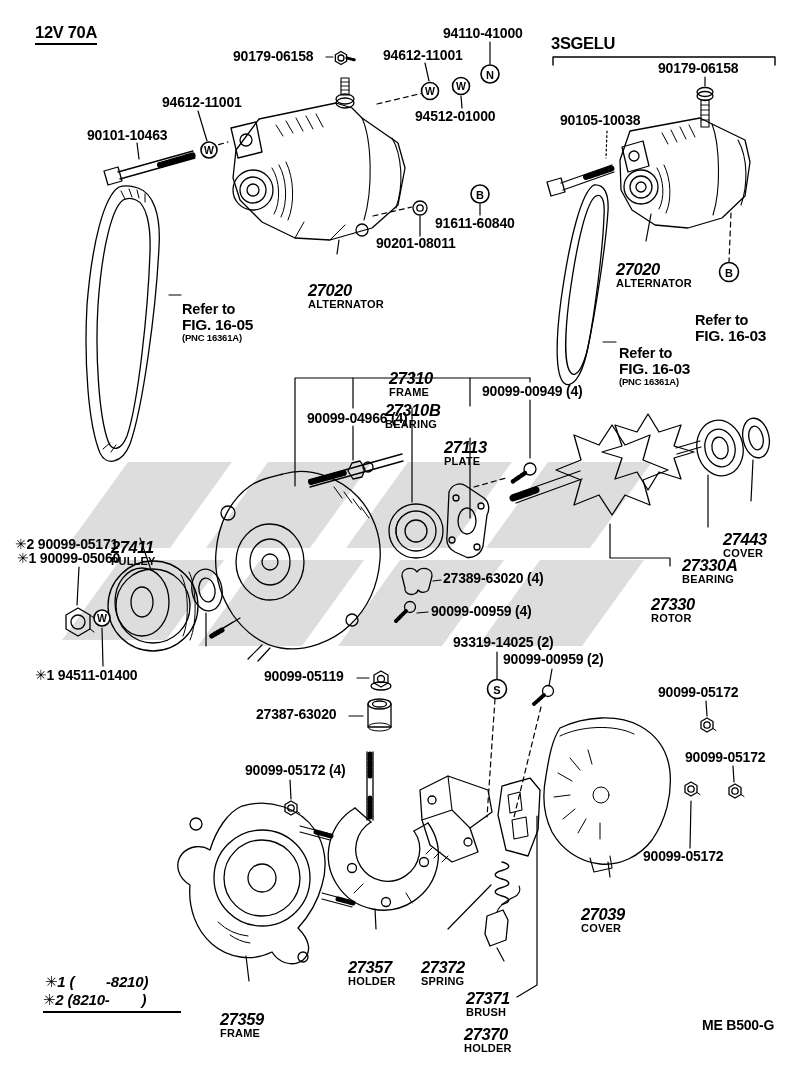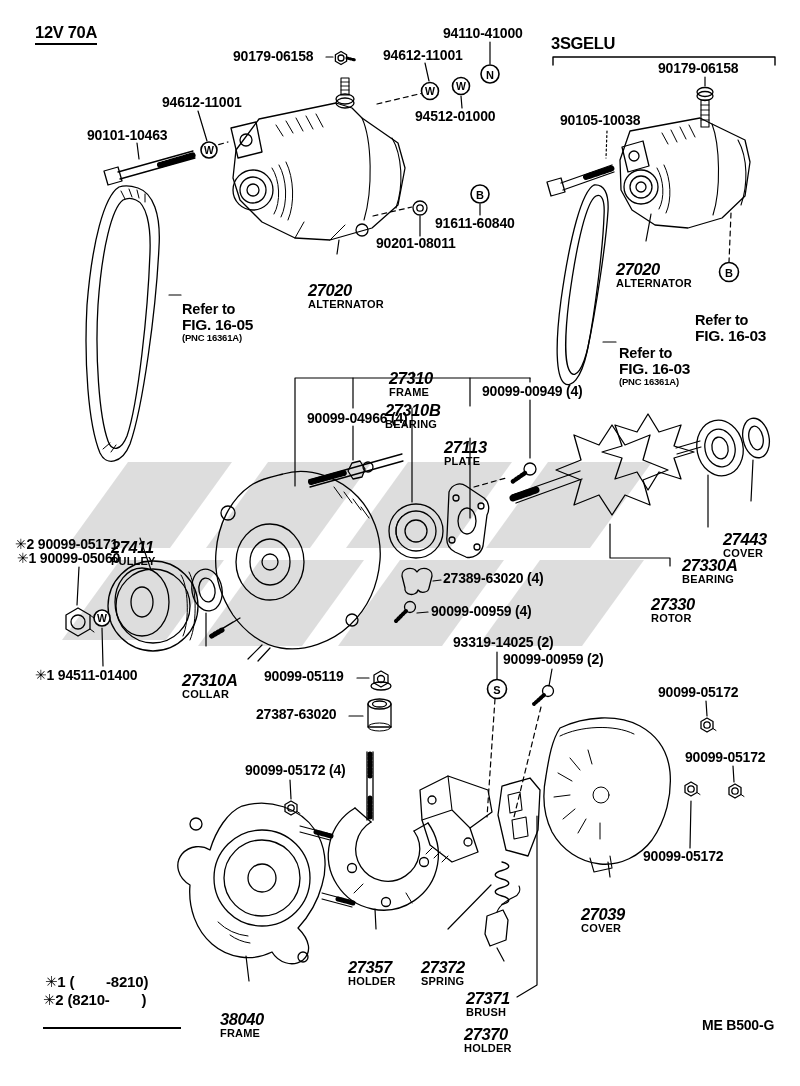--- a/index.html
+++ b/index.html
@@ -8,22 +8,22 @@
   svg.art{position:absolute;left:0;top:0;}
   .lbl{position:absolute;font-weight:bold;font-size:14px;line-height:1.06;white-space:pre;
        letter-spacing:-0.2px;}
   .lbl .num{font-size:16.5px;letter-spacing:-0.4px;font-style:italic;}
   .lbl .sub{font-size:11px;letter-spacing:0.2px;}
   .lbl .rt{font-size:14.5px;}
   .lbl .fig{font-size:15.5px;letter-spacing:-0.3px;}
   .lbl .pnc{font-size:9.5px;letter-spacing:-0.2px;}
   .underl{border-bottom:2px solid #000;padding-bottom:2px;}
   .fs16{font-size:16.5px;letter-spacing:-0.3px;}
-  .fs15{font-size:15px;}
-  .note-under{border-bottom:2.5px solid #000;padding-bottom:19px;min-width:138px;}
+  .fs15{font-size:15px;font-style:italic;}
+  .note-under{border-bottom:2.5px solid #000;padding-bottom:3px;min-width:138px;}
 </style>
 </head>
 <body>
 
 <div id="stage">
 
 <svg class="art" width="800" height="1086" viewBox="0 0 800 1086" fill="none" stroke="#000" stroke-width="1.3" stroke-linejoin="round" stroke-linecap="round">
 
   <g stroke="none" fill="#c3c3c3" opacity="0.55">
     <polygon points="128,462 232,462 170,548 66,548"></polygon>
@@ -431,23 +431,20 @@
 <div class="lbl" style="left:651px;top:566px">
   <div class="num">27330</div><div class="sub">ROTOR</div>
 </div>
 <div class="lbl" style="left:111px;top:509px">
   <div class="num">27411</div><div class="sub">PULLEY</div>
 </div>
 <div class="lbl" style="left:15px;top:537px">✳2 90099-05171</div>
 <div class="lbl" style="left:17px;top:551px">✳1 90099-05060</div>
 <div class="lbl" style="left:443px;top:571px">27389-63020 (4)</div>
 <div class="lbl" style="left:431px;top:604px">90099-00959 (4)</div>
-<div class="lbl" style="left:182px;top:642px">
-  <div class="num">27310A</div><div class="sub">COLLAR</div>
-</div>
 <div class="lbl" style="left:35px;top:668px">✳1 94511-01400</div>
 <div class="lbl" style="left:453px;top:635px">93319-14025 (2)</div>
 <div class="lbl" style="left:503px;top:652px">90099-00959 (2)</div>
 <div class="lbl" style="left:264px;top:669px">90099-05119</div>
 <div class="lbl" style="left:256px;top:707px">27387-63020</div>
 <div class="lbl" style="left:245px;top:763px">90099-05172 (4)</div>
 <div class="lbl" style="left:658px;top:685px">90099-05172</div>
 <div class="lbl" style="left:685px;top:750px">90099-05172</div>
 <div class="lbl" style="left:643px;top:849px">90099-05172</div>
 <div class="lbl" style="left:581px;top:876px">
@@ -459,20 +456,20 @@
 <div class="lbl" style="left:421px;top:929px">
   <div class="num">27372</div><div class="sub">SPRING</div>
 </div>
 <div class="lbl" style="left:466px;top:960px">
   <div class="num">27371</div><div class="sub">BRUSH</div>
 </div>
 <div class="lbl" style="left:464px;top:996px">
   <div class="num">27370</div><div class="sub">HOLDER</div>
 </div>
 <div class="lbl" style="left:220px;top:981px">
-  <div class="num">38040</div><div class="sub">FRAME</div>
+  <div class="num">27359</div><div class="sub">FRAME</div>
 </div>
 
 <div class="lbl fs15" style="left:45px;top:974px">✳1 (        -8210)</div>
 <div class="lbl fs15 note-under" style="left:43px;top:992px">✳2 (8210-        )</div>
 <div class="lbl" style="left:702px;top:1018px">ME B500-G</div>
 
 </div>
 
 </body></html>

